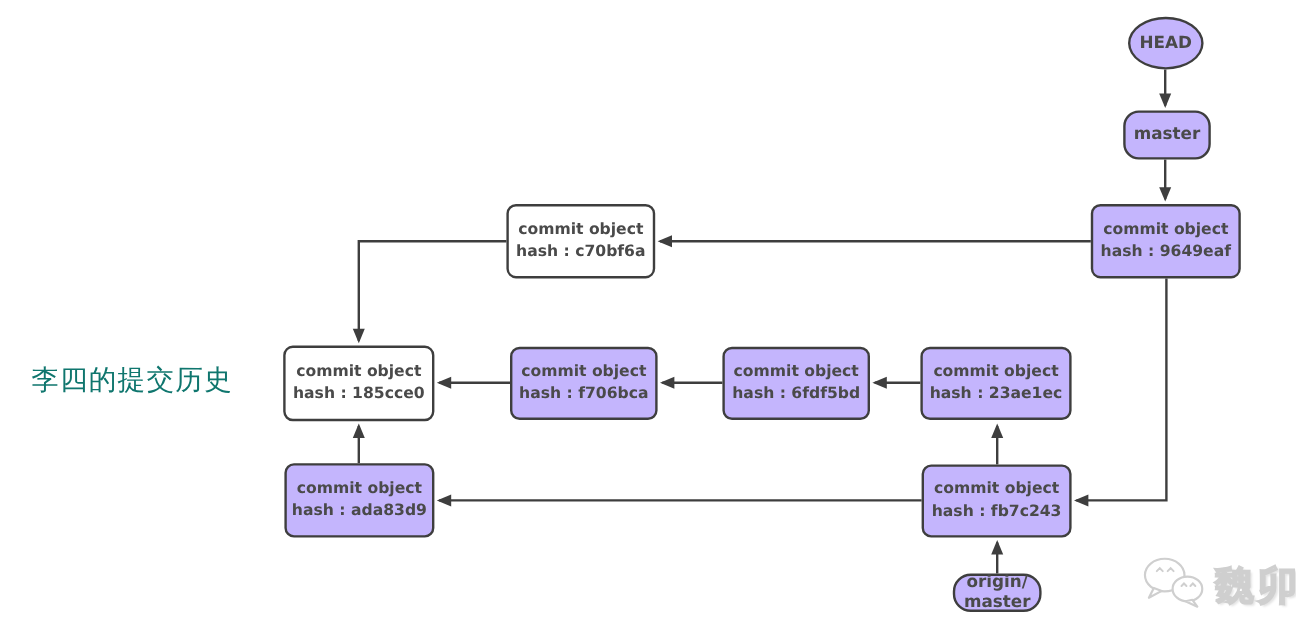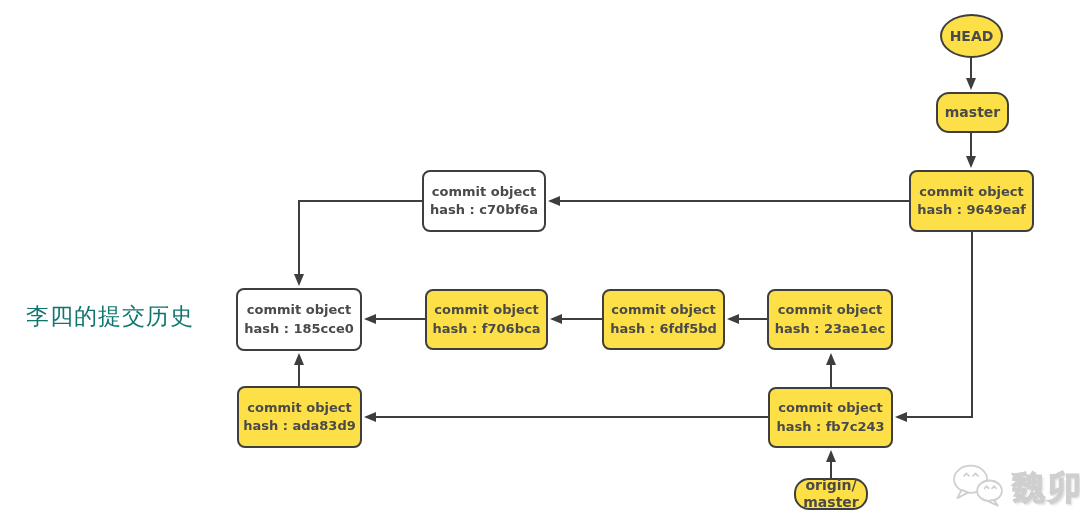--- a/index.html
+++ b/index.html
@@ -5,21 +5,21 @@
   html,body { margin:0; padding:0; background:#ffffff; }
   .stage {
     position:relative; width:1080px; height:529px;
     background:#ffffff; overflow:hidden;
     font-family:"DejaVu Sans","Liberation Sans",sans-serif;
   }
   .edges { position:absolute; left:0; top:0; width:1080px; height:529px; pointer-events:none; }
 
   .node {
     position:absolute; box-sizing:border-box;
-    border:2.5px solid #3e3e3e; background:#fde047; color:#4a4a4a;
+    border:2.5px solid #3e3e3e; background:#c4b5fd; color:#4a4a4a;
     display:flex; flex-direction:column; align-items:center; justify-content:center;
     font-weight:bold; text-align:center;
   }
   .commit { border-radius:8px; font-size:13px; line-height:1.4; }
   .commit.white { background:#ffffff; }
   .ellipse { border-radius:50%; font-size:14px; }
   .pill { border-radius:13px; font-size:14px; line-height:1.25; }
 
   
   #n-head        { left:940px; top:14px;  width:63px;  height:44px; }

